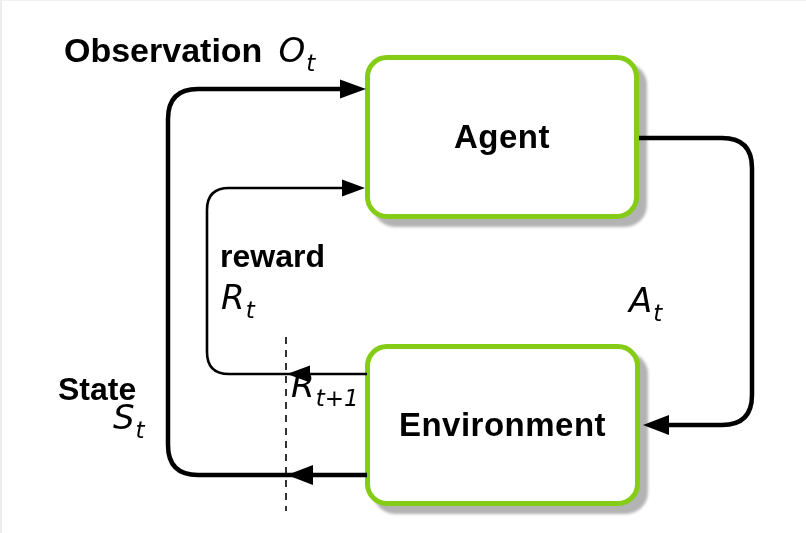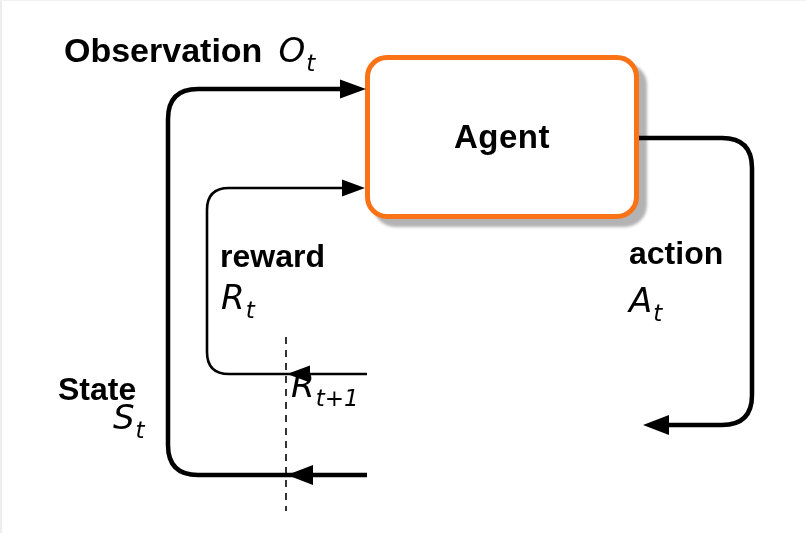--- a/index.html
+++ b/index.html
@@ -16,21 +16,21 @@
     font-family: "Liberation Sans", sans-serif;
     box-sizing: border-box;
     border-left: 2px solid #ededed;
     border-top: 1px solid #f2f2f2;
   }
   
   .node-box {
     position: absolute;
     box-sizing: border-box;
     background: #ffffff;
-    border: 5px solid #f97316;
+    border: 5px solid #84cc16;
     border-radius: 22px;
     box-shadow: 8px 8px 3px #b3b3b3;
     display: flex;
     align-items: center;
     justify-content: center;
     z-index: 1;
   }
   .node-box .node-label {
     font-weight: bold;
     font-size: 33px;
@@ -93,20 +93,23 @@
 </style>
 </head>
 <body>
 
 <div class="stage">
 
   <div class="node-box" id="agent-box">
     <span class="node-label">Agent</span>
   </div>
 
+  <div class="node-box" id="environment-box">
+    <span class="node-label">Environment</span>
+  </div>
 
   <svg class="edges" viewBox="0 0 806 533">
 
     <path d="M 365 474 L 196 474 Q 166 474 166 444 L 166 118 Q 166 88 196 88 L 340 88" stroke-width="4.5"></path>
 
     <polygon points="364,88 338,78.5 338,97.5"></polygon>
 
     <polygon points="285,474 311,464 311,484"></polygon>
 
     <path d="M 365 373 L 227 373 Q 205 373 205 351 L 205 209 Q 205 187 227 187 L 342 187" stroke-width="2.6"></path>
@@ -134,18 +137,17 @@
   <div class="fl-label" id="rnext-label">
     <span class="sym">R</span><span class="sub">t+1</span>
   </div>
 
   <div class="fl-label word" id="state-word">State</div>
   <div class="fl-label" id="state-symbol">
     <span class="sym">S</span><span class="sub">t</span>
   </div>
 
 
-  <div class="fl-label word" id="action-word">action</div>
   <div class="fl-label" id="action-symbol">
     <span class="sym">A</span><span class="sub">t</span>
   </div>
 
 </div>
 
 </body></html>

